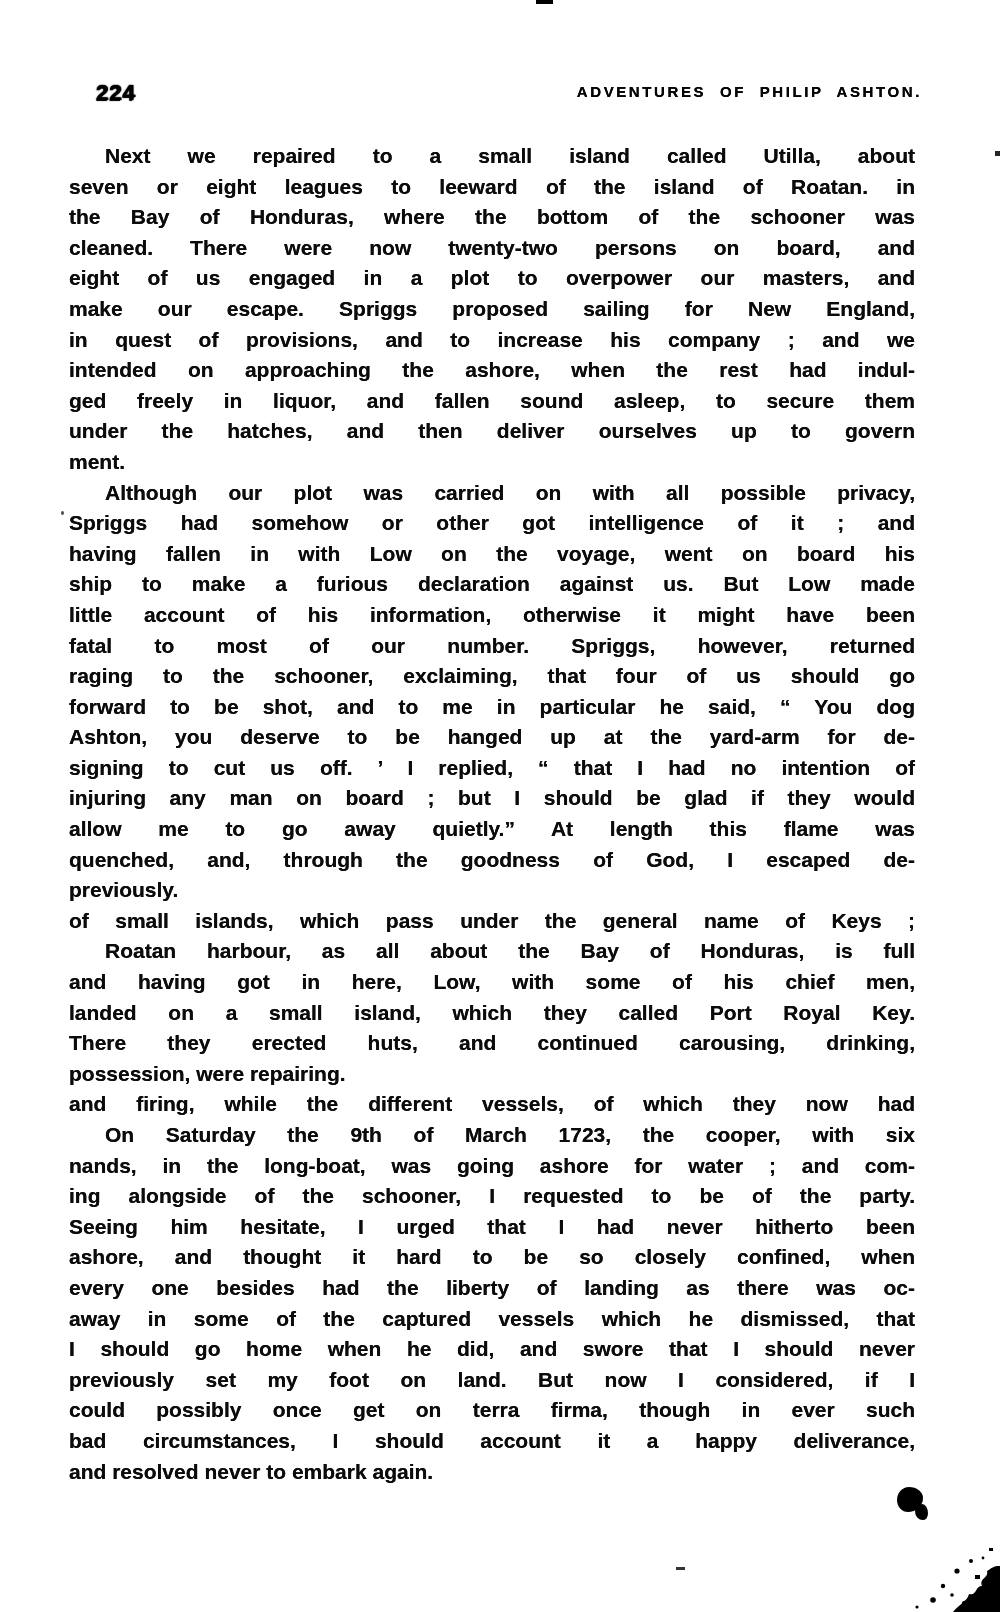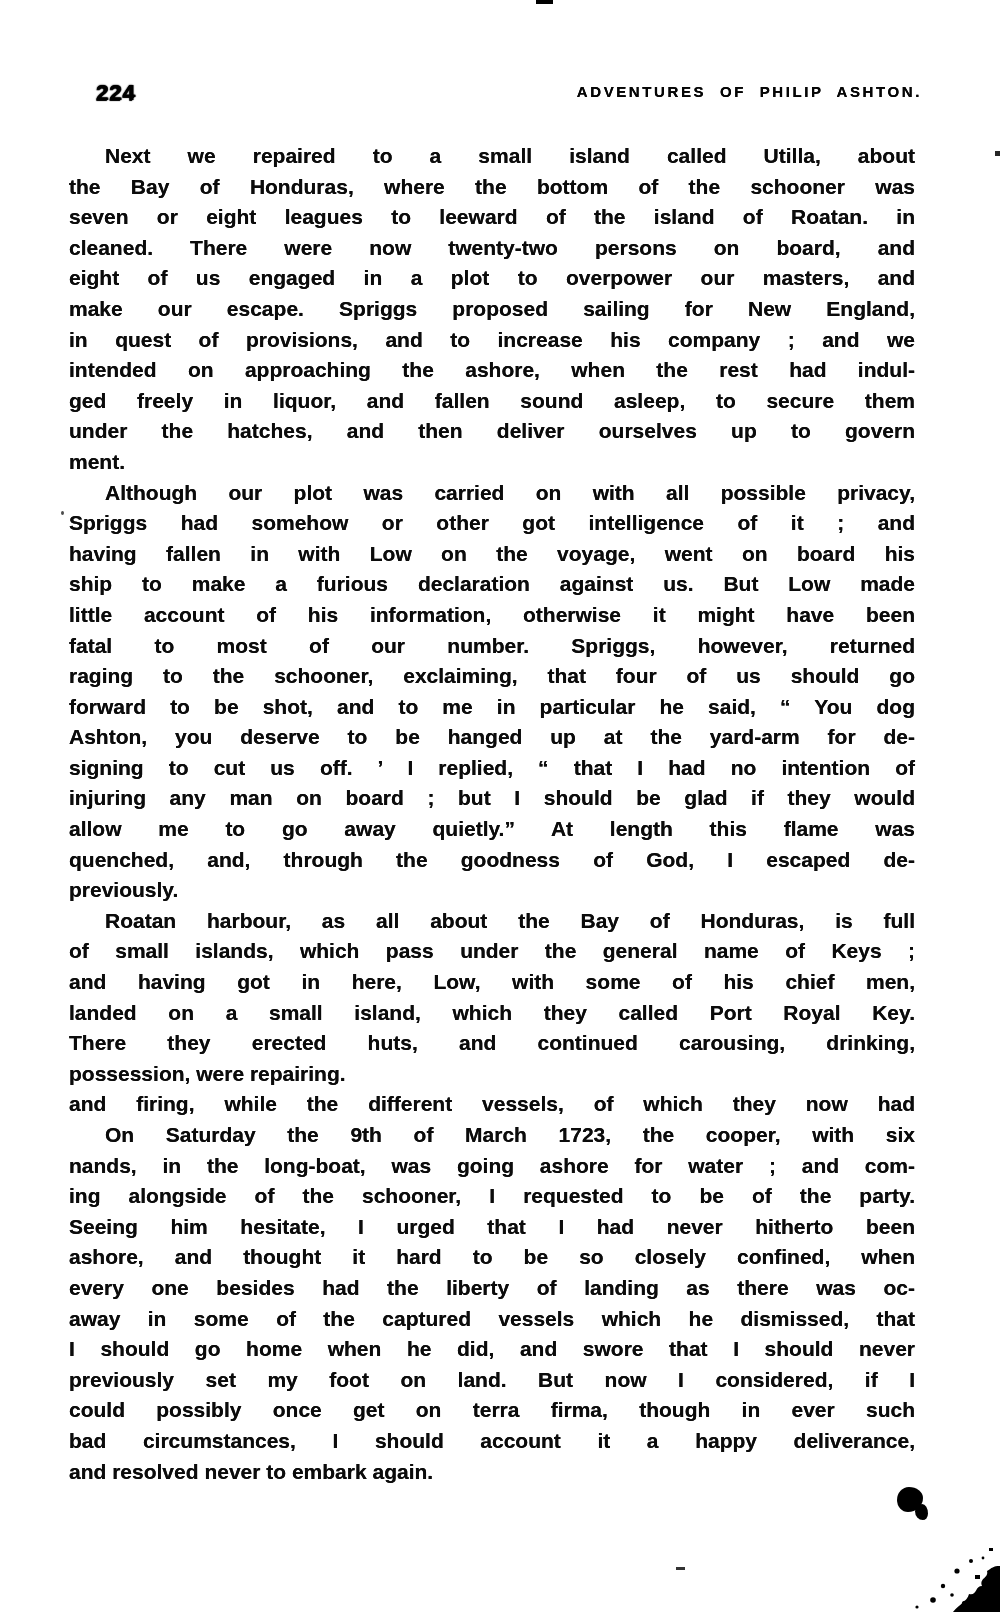--- a/index.html
+++ b/index.html
@@ -86,22 +86,22 @@
 
 <div class="page">
 
   <div class="running-header">
     <div class="page-number">224</div>
     <div class="running-title">ADVENTURES OF PHILIP ASHTON.</div>
   </div>
 
   <div class="text-block">
       <div class="line first">Next we repaired to a small island called Utilla, about</div>
+      <div class="line">seven or eight leagues to leeward of the island of Roatan. in</div>
       <div class="line">the Bay of Honduras, where the bottom of the schooner was</div>
-      <div class="line">seven or eight leagues to leeward of the island of Roatan. in</div>
       <div class="line">cleaned. There were now twenty-two persons on board, and</div>
       <div class="line">eight of us engaged in a plot to overpower our masters, and</div>
       <div class="line">make our escape. Spriggs proposed sailing for New England,</div>
       <div class="line">in quest of provisions, and to increase his company ; and we</div>
       <div class="line">intended on approaching the ashore, when the rest had indul-</div>
       <div class="line">ged freely in liquor, and fallen sound asleep, to secure them</div>
       <div class="line">under the hatches, and then deliver ourselves up to govern</div>
       <div class="line last">ment.</div>
       <div class="line first">Although our plot was carried on with all possible privacy,</div>
       <div class="line">Spriggs had somehow or other got intelligence of it ; and</div>
@@ -110,22 +110,22 @@
       <div class="line">little account of his information, otherwise it might have been</div>
       <div class="line">fatal to most of our number. Spriggs, however, returned</div>
       <div class="line">raging to the schooner, exclaiming, that four of us should go</div>
       <div class="line">forward to be shot, and to me in particular he said, “ You dog</div>
       <div class="line">Ashton, you deserve to be hanged up at the yard-arm for de-</div>
       <div class="line">signing to cut us off. ’ I replied, “ that I had no intention of</div>
       <div class="line">injuring any man on board ; but I should be glad if they would</div>
       <div class="line">allow me to go away quietly.” At length this flame was</div>
       <div class="line">quenched, and, through the goodness of God, I escaped de-</div>
       <div class="line last">previously.</div>
+      <div class="line">of small islands, which pass under the general name of Keys ;</div>
       <div class="line first">Roatan harbour, as all about the Bay of Honduras, is full</div>
-      <div class="line">of small islands, which pass under the general name of Keys ;</div>
       <div class="line">and having got in here, Low, with some of his chief men,</div>
       <div class="line">landed on a small island, which they called Port Royal Key.</div>
       <div class="line">There they erected huts, and continued carousing, drinking,</div>
       <div class="line last">possession, were repairing.</div>
       <div class="line">and firing, while the different vessels, of which they now had</div>
       <div class="line first">On Saturday the 9th of March 1723, the cooper, with six</div>
       <div class="line">nands, in the long-boat, was going ashore for water ; and com-</div>
       <div class="line">ing alongside of the schooner, I requested to be of the party.</div>
       <div class="line">Seeing him hesitate, I urged that I had never hitherto been</div>
       <div class="line">ashore, and thought it hard to be so closely confined, when</div>

